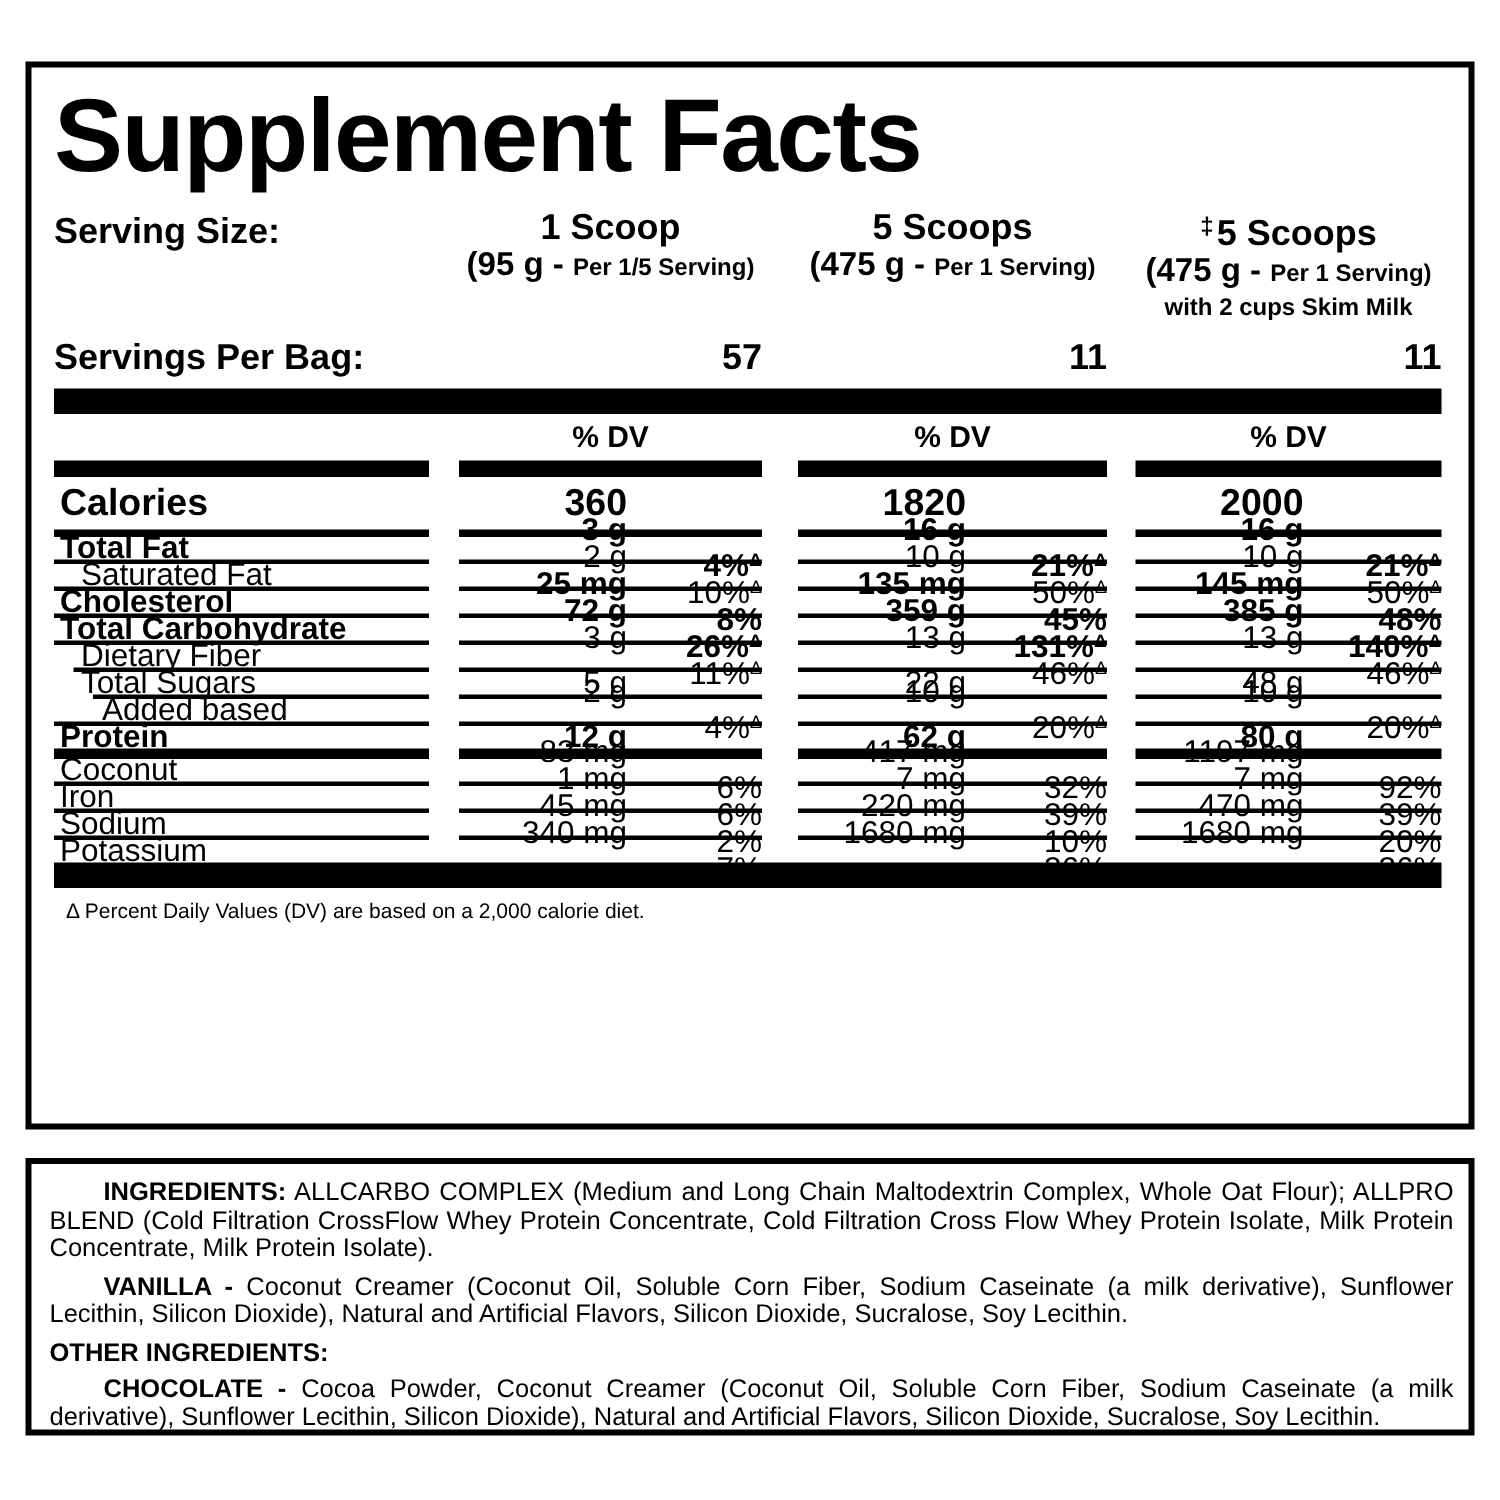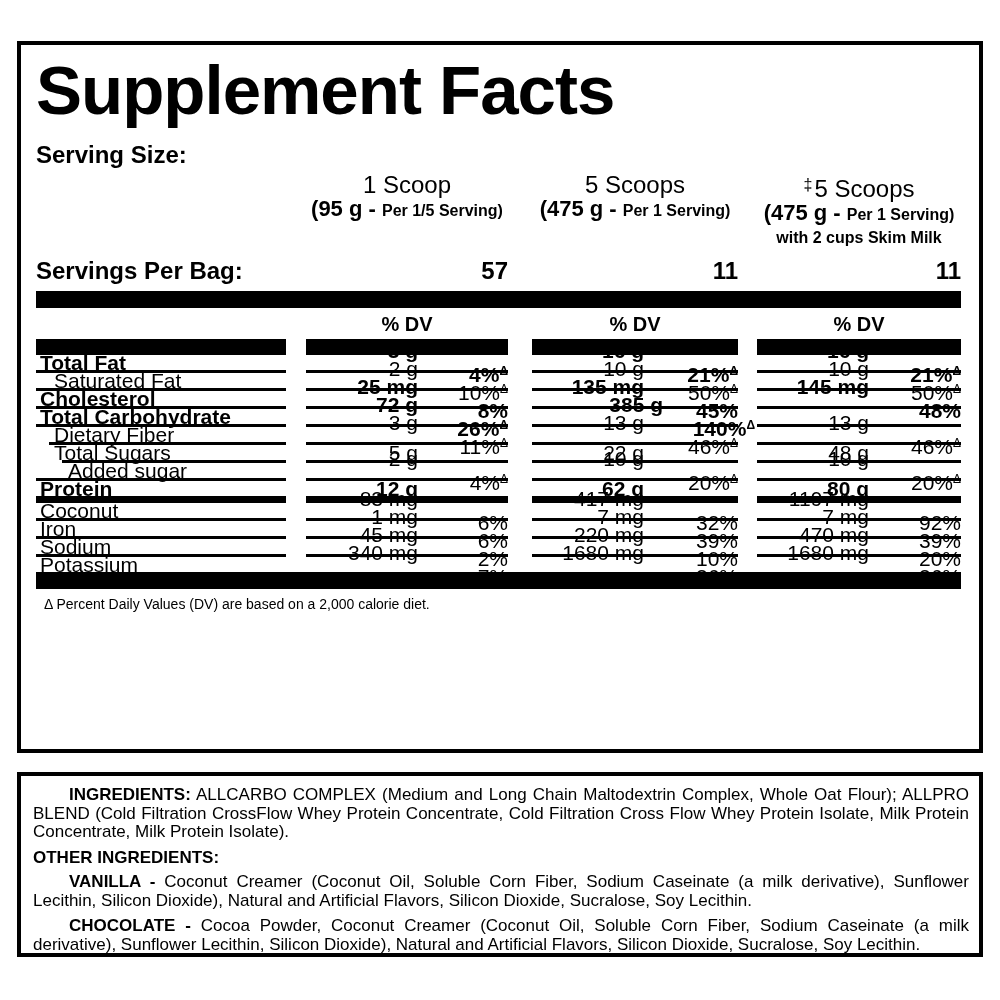--- a/index.html
+++ b/index.html
@@ -24,21 +24,21 @@
   .w-gA  { width: 20px;  flex: none; }
   .w-g1  { width: 202px; flex: none; }
   .w-gB  { width: 24px;  flex: none; }
   .w-g2  { width: 206px; flex: none; }
   .w-gC  { width: 19px;  flex: none; }
   .w-g3  { width: 204px; flex: none; }
 
   .serv-row { display: flex; margin-top: 6px; }
   .serv-lbl { font-size: 24px; font-weight: 700; padding-top: 2px; }
   .servcol  { text-align: center; }
-  .serv-name { font-size: 24px; font-weight: 400; line-height: 26px; white-space: nowrap; margin-top: 33px; }
+  .serv-name { font-size: 24px; font-weight: 700; line-height: 26px; white-space: nowrap; }
   .dag { font-size: 16px; vertical-align: 7px; margin-right: 2px; }
   .serv-det { font-weight: 700; font-size: 22px; line-height: 22px; white-space: nowrap; }
   .det-small { font-size: 16px; }
   .serv-extra { font-size: 16px; font-weight: 700; line-height: 20px; padding-top: 2px; white-space: nowrap; }
 
   .bag-row { display: flex; margin-top: 9px; }
   .bag-lbl { font-size: 24px; font-weight: 700; }
   .bag-v   { font-size: 24px; font-weight: 700; text-align: right; }
 
   .bigbar { height: 17px; background: #000; margin-top: 6px; }
@@ -133,20 +133,38 @@
     <div class="seprow">
       <div class="w-lbl seg seg11"></div>
         <div class="w-gA"></div>
       <div class="w-g1 seg seg11"></div>
         <div class="w-gB"></div>
       <div class="w-g2 seg seg11"></div>
         <div class="w-gC"></div>
       <div class="w-g3 seg seg11"></div>
     </div>
 
+    <div class="cal-row">
+      <div class="w-lbl cal-lbl">Calories</div>
+      <div class="w-gA"></div>
+      <div class="w-g1 grp">
+          <span class="amt cal-v">360</span>
+          <span class="dv"></span>
+        </div>
+      <div class="w-gB"></div>
+      <div class="w-g2 grp">
+          <span class="amt cal-v">1820</span>
+          <span class="dv"></span>
+        </div>
+      <div class="w-gC"></div>
+      <div class="w-g3 grp">
+          <span class="amt cal-v">2000</span>
+          <span class="dv"></span>
+        </div>
+    </div>
 
     <div>
         <div class="seprow">
           <div class="w-lbl seg" style="height: 5px;"></div>
           <div class="w-gA" style="height: 5px;"></div>
           <div class="w-g1 seg" style="height: 5px;"></div>
           <div class="w-gB" style="height: 5px;"></div>
           <div class="w-g2 seg" style="height: 5px;"></div>
           <div class="w-gC" style="height: 5px;"></div>
           <div class="w-g3 seg" style="height: 5px;"></div>
@@ -233,20 +251,24 @@
           <div class="w-g3 seg" style="height: 3px;"></div>
         </div>
         <div class="nrow b">
           <div class="w-lbl lbl">Total Carbohydrate</div>
           <div class="w-gA"></div>
           <div class="w-g1 grp">
             <span class="amt">72 g</span>
             <span class="dv">26%<sup>Δ</sup></span>
           </div>
           <div class="w-gB"></div>
+          <div class="w-g2 grp">
+            <span class="amt">359 g</span>
+            <span class="dv">131%<sup>Δ</sup></span>
+          </div>
           <div class="w-gC"></div>
           <div class="w-g3 grp">
             <span class="amt">385 g</span>
             <span class="dv">140%<sup>Δ</sup></span>
           </div>
         </div>
         <div class="seprow">
           <div class="w-lbl seg" style="height: 3px;"></div>
           <div class="w-gA" style="height: 3px;"></div>
           <div class="w-g1 seg" style="height: 3px;"></div>
@@ -303,21 +325,21 @@
         <div class="seprow">
           <div class="w-lbl seg" style="height: 3px; margin-left: 26px; width: 224px;"></div>
           <div class="w-gA" style="height: 3px;"></div>
           <div class="w-g1 seg" style="height: 3px;"></div>
           <div class="w-gB" style="height: 3px;"></div>
           <div class="w-g2 seg" style="height: 3px;"></div>
           <div class="w-gC" style="height: 3px;"></div>
           <div class="w-g3 seg" style="height: 3px;"></div>
         </div>
         <div class="nrow">
-          <div class="w-lbl lbl ind2">Added sugar</div>
+          <div class="w-lbl lbl ind2">Added based</div>
           <div class="w-gA"></div>
           <div class="w-g1 grp">
             <span class="amt">2 g</span>
             <span class="dv">4%<sup>Δ</sup></span>
           </div>
           <div class="w-gB"></div>
           <div class="w-g2 grp">
             <span class="amt">10 g</span>
             <span class="dv">20%<sup>Δ</sup></span>
           </div>
@@ -464,16 +486,16 @@
         </div>
       </div>
 
     <div class="bigbar" style="margin-top:0"></div>
     <div class="footnote">Δ Percent Daily Values (DV) are based on a 2,000 calorie diet.</div>
   </div>
 </div>
 
 <div id="ing-box" class="box">
   <p class="ing"><span class="bold">INGREDIENTS:</span><span> ALLCARBO COMPLEX (Medium and Long Chain Maltodextrin Complex, Whole Oat Flour); ALLPRO BLEND (Cold Filtration CrossFlow Whey Protein Concentrate, Cold Filtration Cross Flow Whey Protein Isolate, Milk Protein Concentrate, Milk Protein Isolate).</span></p>
+  <p class="ing"><span class="bold">VANILLA - </span><span>Coconut Creamer (Coconut Oil, Soluble Corn Fiber, Sodium Caseinate (a milk derivative), Sunflower Lecithin, Silicon Dioxide), Natural and Artificial Flavors, Silicon Dioxide, Sucralose, Soy Lecithin.</span></p>
   <p class="ing other">OTHER INGREDIENTS:</p>
-  <p class="ing"><span class="bold">VANILLA - </span><span>Coconut Creamer (Coconut Oil, Soluble Corn Fiber, Sodium Caseinate (a milk derivative), Sunflower Lecithin, Silicon Dioxide), Natural and Artificial Flavors, Silicon Dioxide, Sucralose, Soy Lecithin.</span></p>
   <p class="ing"><span class="bold">CHOCOLATE - </span><span>Cocoa Powder, Coconut Creamer (Coconut Oil, Soluble Corn Fiber, Sodium Caseinate (a milk derivative), Sunflower Lecithin, Silicon Dioxide), Natural and Artificial Flavors, Silicon Dioxide, Sucralose, Soy Lecithin.</span></p>
 </div>
 
 </body></html>

